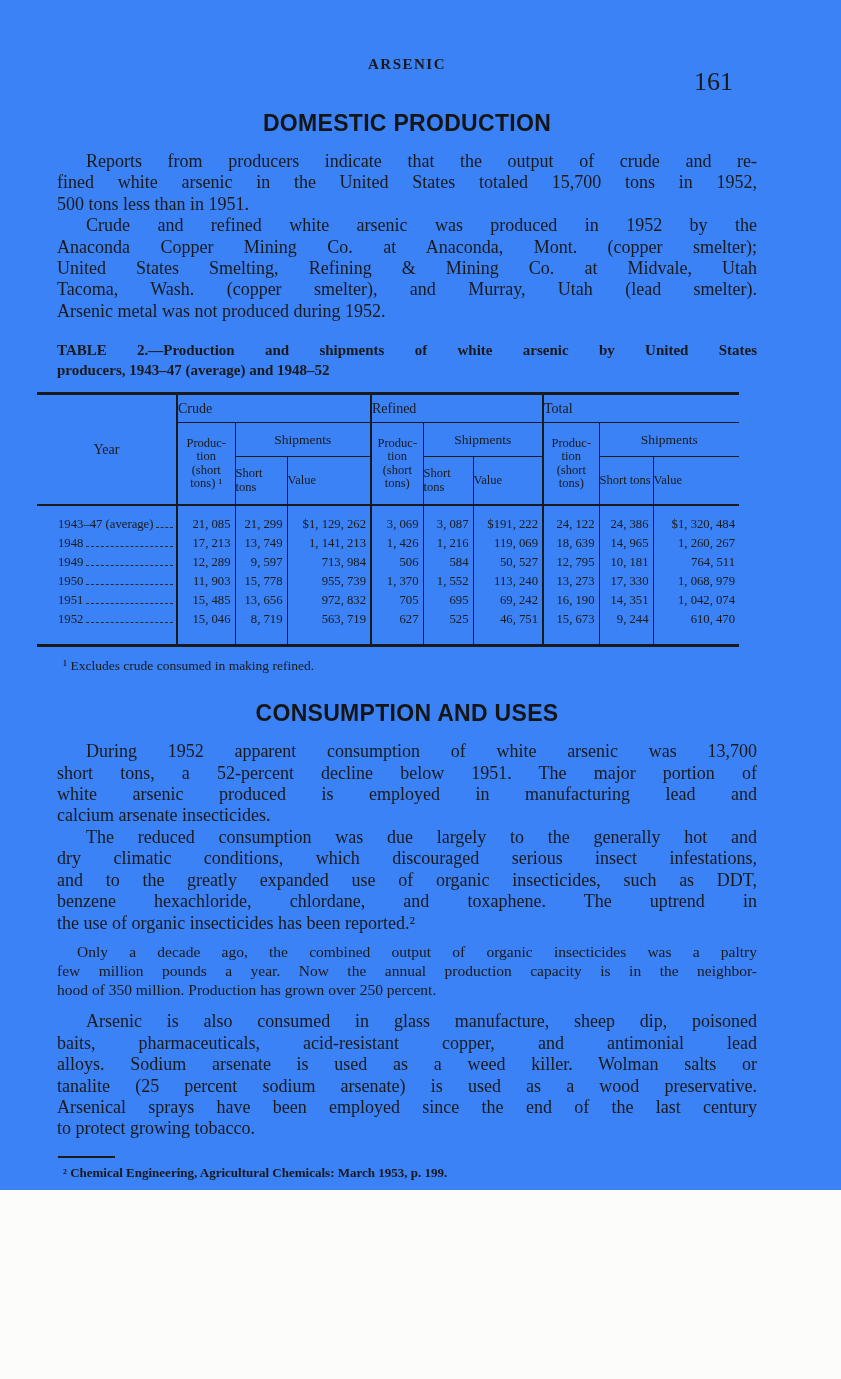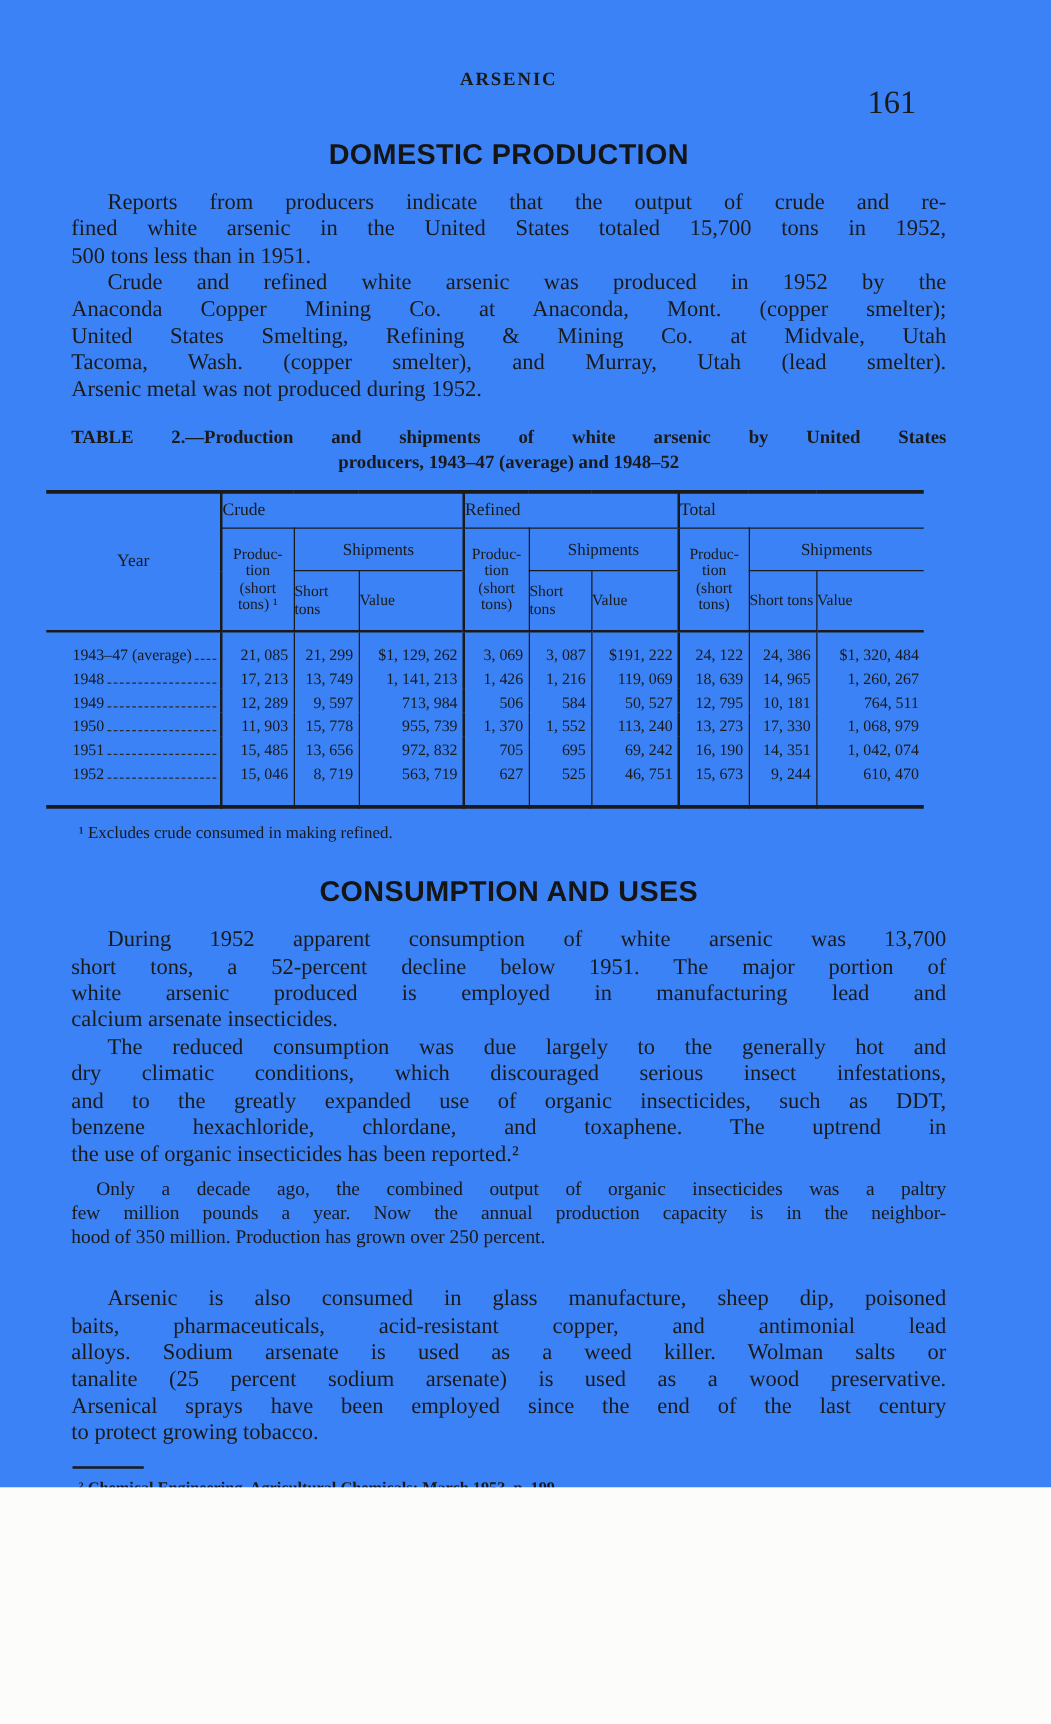--- a/index.html
+++ b/index.html
@@ -19,25 +19,25 @@
     font-family:"Liberation Sans", sans-serif;font-weight:700;
     font-size:23px;text-align:center;margin:20px 0 14px 0;letter-spacing:.3px;color:#151515;
   }
   
   .para{font-size:18px;line-height:21.4px;}
   .tline{text-align:justify;text-align-last:justify;white-space:normal;}
   .tline.last{text-align-last:left;}
   .para > .tline:first-child{text-indent:29px;}
   .smallpara{font-size:15.5px;line-height:18.8px;margin-top:9px;}
   .smallpara > .tline:first-child{text-indent:20px;}
-  .mt12{margin-top:29px;}
+  .mt12{margin-top:12px;}
   
   .tcap{margin:18px 0 12px 0;font-weight:bold;font-size:15px;line-height:20px;}
   .tcap1{text-align:justify;text-align-last:justify;}
-  .tcap2{text-align:center;}
+  .tcap2{text-align:left;}
   
   table.prodtable{
     border-collapse:collapse;table-layout:fixed;width:702px;margin-left:-20px;
     border-top:3px solid #1a1a1a;border-bottom:3px solid #1a1a1a;
   }
   .prodtable th,.prodtable td{padding:0;font-weight:normal;color:#1a1a1a;}
   .b1r{border-right:1px solid #1a1a1a;}
   .b2r{border-right:2px solid #1a1a1a;}
   .hb1{border-bottom:1px solid #1a1a1a;}
   .hb2{border-bottom:2px solid #1a1a1a;}

